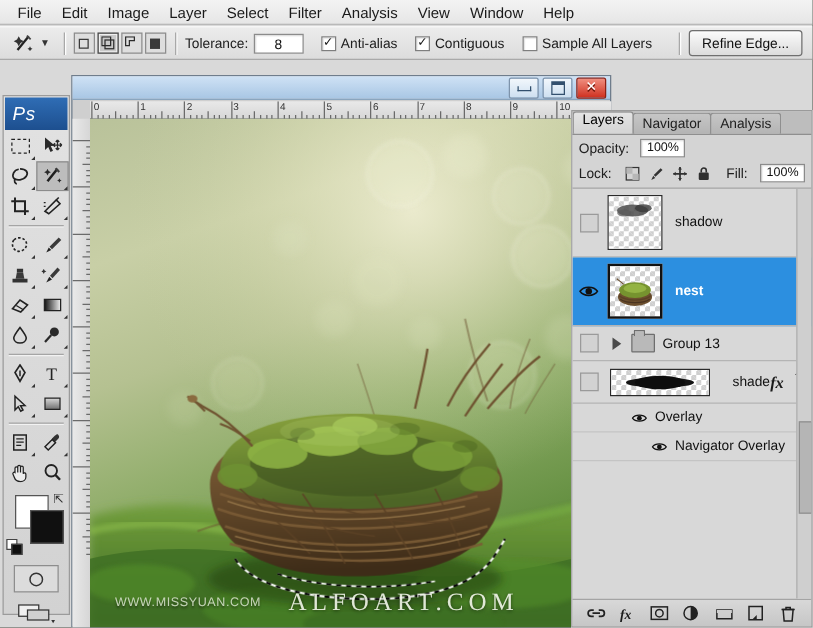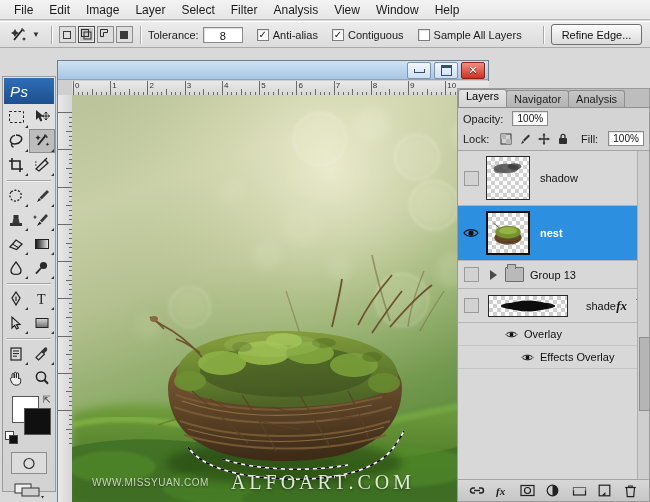--- a/index.html
+++ b/index.html
@@ -969,21 +969,21 @@
         <span>Overlay</span>
       </div>
 
       <div class="effrow sub">
         <span class="eyesm">
           <svg width="13" height="9" viewBox="0 0 13 9">
               <path d="M1 4.5 C3.2 1.4 9.8 1.4 12 4.5 C9.8 7.6 3.2 7.6 1 4.5 Z" fill="none" stroke="#111" stroke-width="1"></path>
               <circle cx="6.5" cy="4.5" r="1.9" fill="#111"></circle>
             </svg>
         </span>
-        <span>Effects Overlay</span>
+        <span>Navigator Overlay</span>
       </div>
 
       <div class="panelscroll">
         <div class="thumbbar"></div>
       </div>
     </div>
 
     <div class="panelfoot">
       <span class="pf">
         <svg width="16" height="11" viewBox="0 0 16 11">

